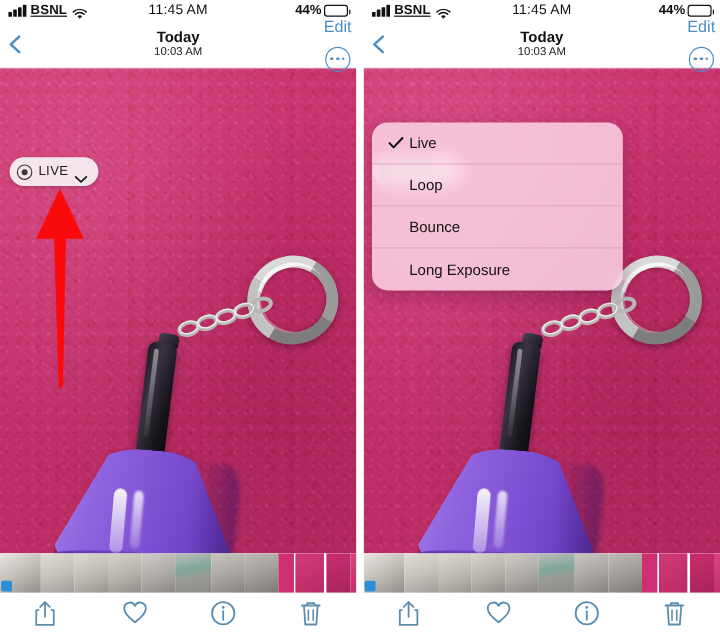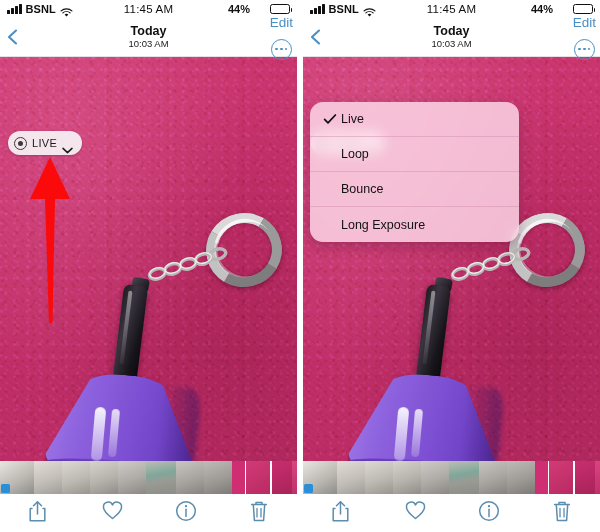--- a/index.html
+++ b/index.html
@@ -28,28 +28,28 @@
     display: flex; align-items: center;
     padding: 0 7px;
     background: #ffffff;
     position: relative;
   }
   .sb-left { display: flex; align-items: center; gap: 4px; }
   .sig { display: flex; align-items: flex-end; gap: 1.5px; height: 10px; }
   .sig i { display: block; width: 2.5px; background: #101010; border-radius: .5px; }
   .sig i:nth-child(1){height:4px}.sig i:nth-child(2){height:6px}
   .sig i:nth-child(3){height:8px}.sig i:nth-child(4){height:10px}
-  .carrier { font-size: 11px; font-weight: 600; color: #101010; letter-spacing: .1px; }
+  .carrier { font-size: 11px; font-weight: 600; color: #101010; letter-spacing: .1px; text-decoration: underline; }
   .wifi { width: 13px; height: 10px; position: relative; }
   .sb-center {
     position: absolute; left: 0; right: 0; text-align: center;
     font-size: 11.5px; font-weight: 400; color: #101010; letter-spacing: .2px;
   }
   .sb-right {
-    margin-left: auto; display: flex; align-items: center; gap: 20px;
+    margin-left: auto; display: flex; align-items: center; gap: 2px;
     position: relative; z-index: 2;
   }
   .batt-pct { font-size: 11px; font-weight: 600; color: #101010; }
   .batt {
     width: 20px; height: 10px; border: 1.3px solid #101010;
     border-radius: 2.5px; position: relative; padding: 1px;
   }
   .batt::after {
     content: ""; position: absolute; right: -3.4px; top: 3px;
     width: 1.8px; height: 4px; background: #101010; border-radius: 0 1px 1px 0;

